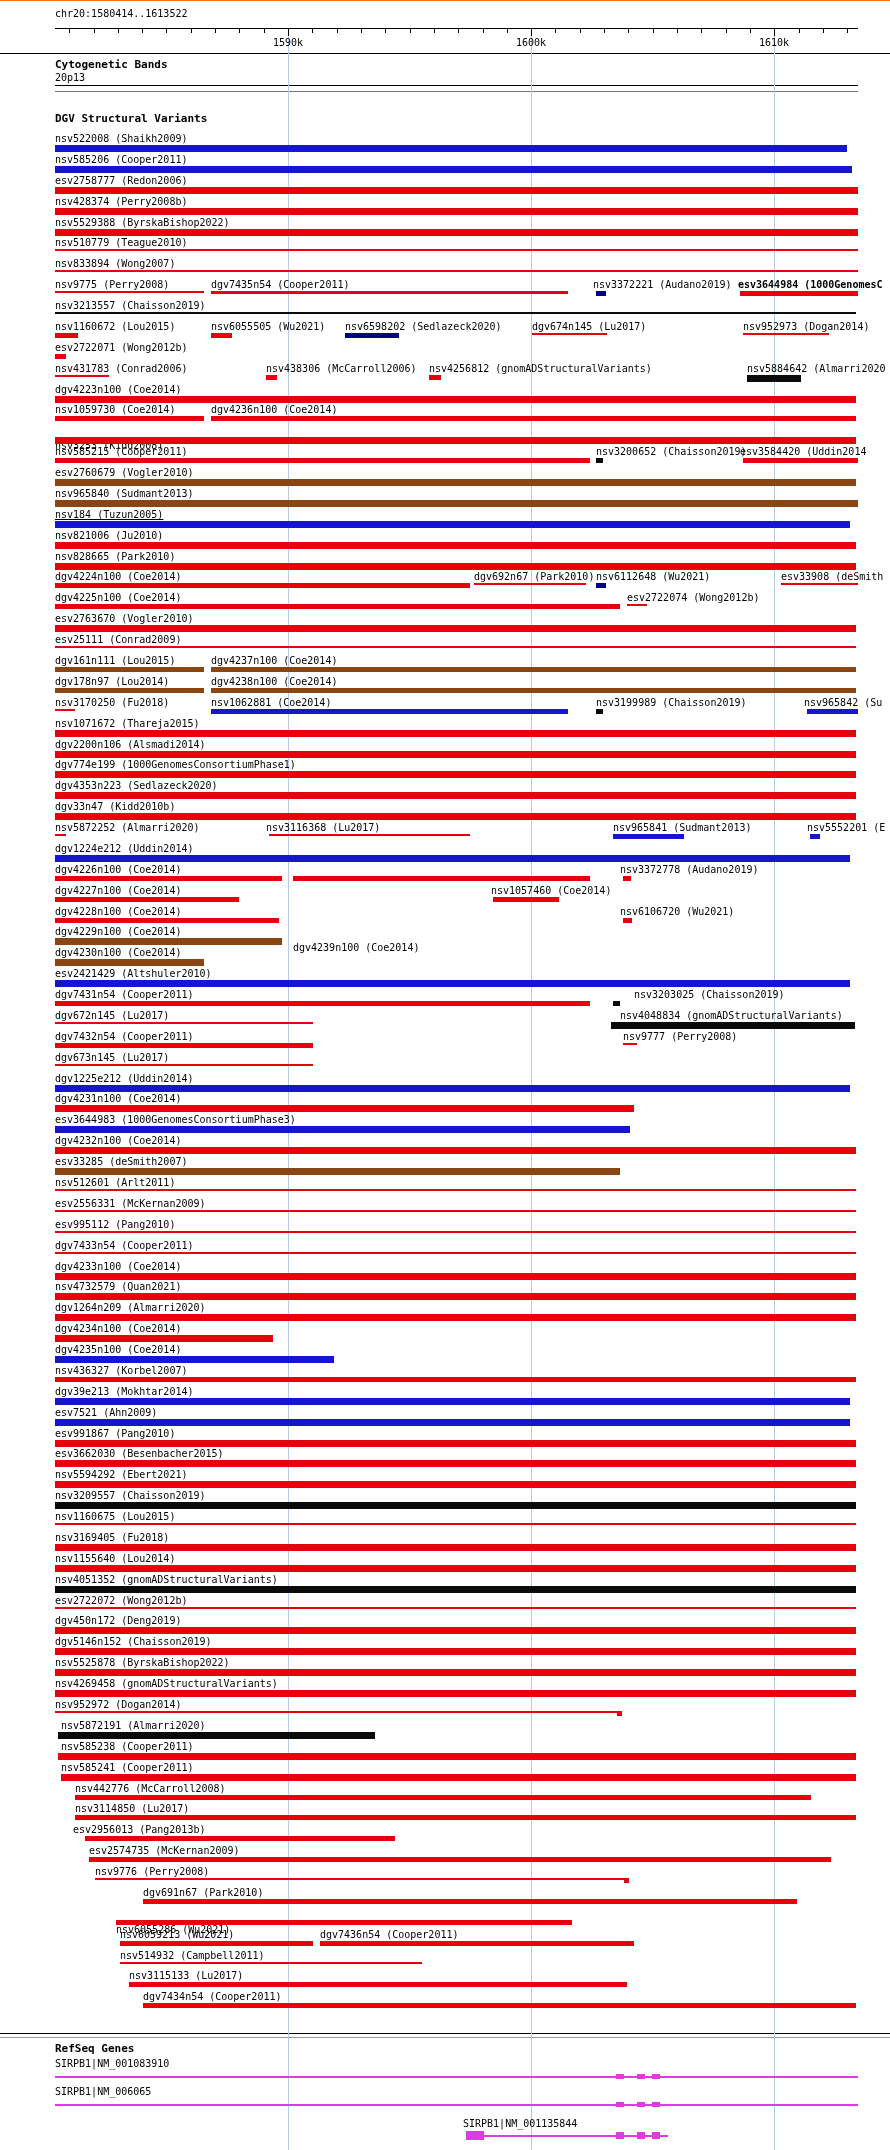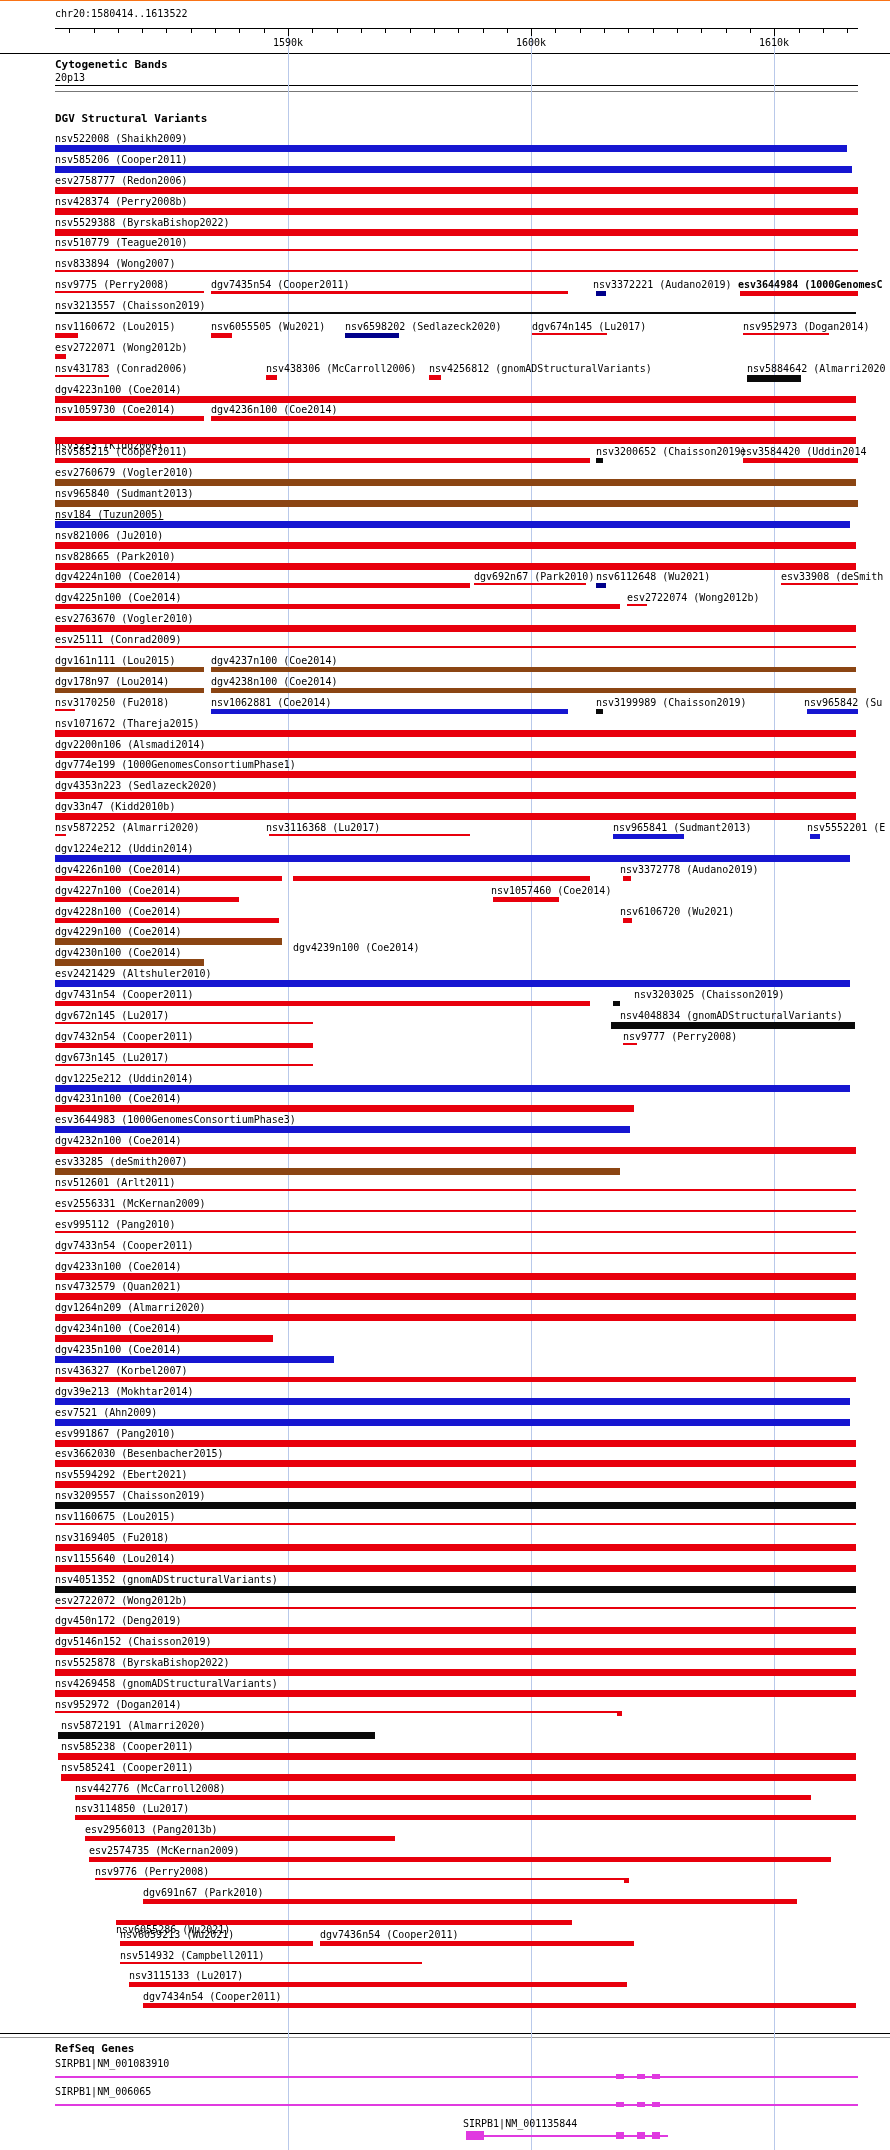--- a/index.html
+++ b/index.html
@@ -291,21 +291,21 @@
     <div class="vlab" style="left: 61px; top: 1720px;">nsv5872191 (Almarri2020)</div>
     <div class="abs" style="left: 58px; top: 1731px; width: 317px; height: 7px; background: rgb(10, 10, 10);"></div>
     <div class="vlab" style="left: 61px; top: 1741px;">nsv585238 (Cooper2011)</div>
     <div class="abs" style="left: 58px; top: 1752px; width: 798px; height: 7px; background: rgb(232, 0, 13);"></div>
     <div class="vlab" style="left: 61px; top: 1762px;">nsv585241 (Cooper2011)</div>
     <div class="abs" style="left: 61px; top: 1773px; width: 795px; height: 7px; background: rgb(232, 0, 13);"></div>
     <div class="vlab" style="left: 75px; top: 1783px;">nsv442776 (McCarroll2008)</div>
     <div class="abs" style="left: 75px; top: 1794px; width: 736px; height: 5px; background: rgb(232, 0, 13);"></div>
     <div class="vlab" style="left: 75px; top: 1803px;">nsv3114850 (Lu2017)</div>
     <div class="abs" style="left: 75px; top: 1814px; width: 781px; height: 5px; background: rgb(232, 0, 13);"></div>
-    <div class="vlab" style="left: 85px; top: 1824px;">esv2956013 (Pang2013b)</div>
+    <div class="vlab" style="left: 73px; top: 1824px;">esv2956013 (Pang2013b)</div>
     <div class="abs" style="left: 85px; top: 1835px; width: 310px; height: 5px; background: rgb(232, 0, 13);"></div>
     <div class="vlab" style="left: 89px; top: 1845px;">esv2574735 (McKernan2009)</div>
     <div class="abs" style="left: 89px; top: 1856px; width: 742px; height: 5px; background: rgb(232, 0, 13);"></div>
     <div class="vlab" style="left: 95px; top: 1866px;">nsv9776 (Perry2008)</div>
     <div class="abs" style="left: 95px; top: 1877px; width: 532px; height: 2px; background: rgb(232, 0, 13);"></div>
     <div class="abs" style="left: 624px; top: 1877px; width: 5px; height: 5px; background: rgb(232, 0, 13);"></div>
     <div class="vlab" style="left: 143px; top: 1887px;">dgv691n67 (Park2010)</div>
     <div class="abs" style="left: 143px; top: 1898px; width: 654px; height: 5px; background: rgb(232, 0, 13);"></div>
     <div class="vlab" style="left: 116px; top: 1908px; margin-top: 16px;">nsv6055286 (Wu2021)</div>
     <div class="abs" style="left: 116px; top: 1919px; width: 456px; height: 5px; background: rgb(232, 0, 13);"></div>

